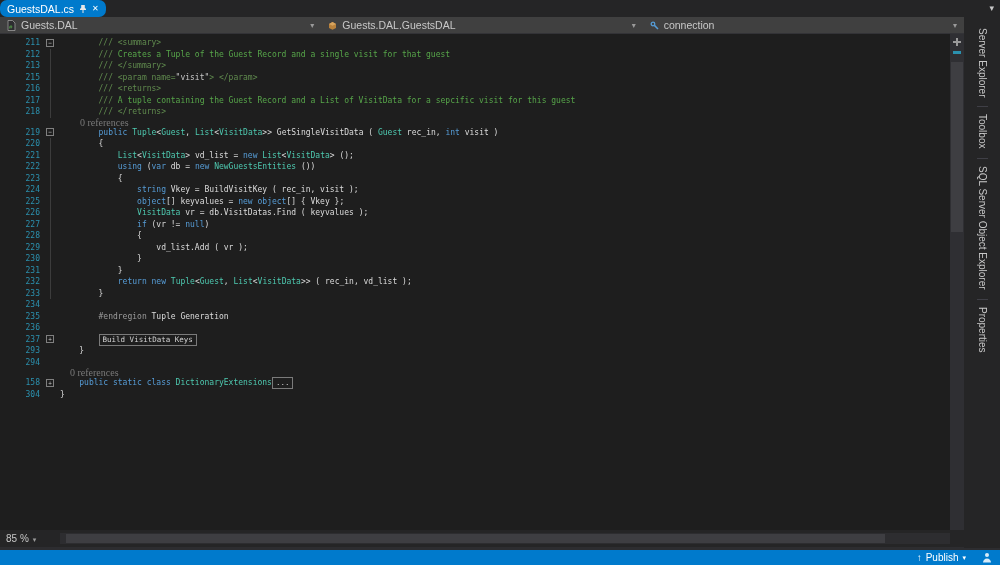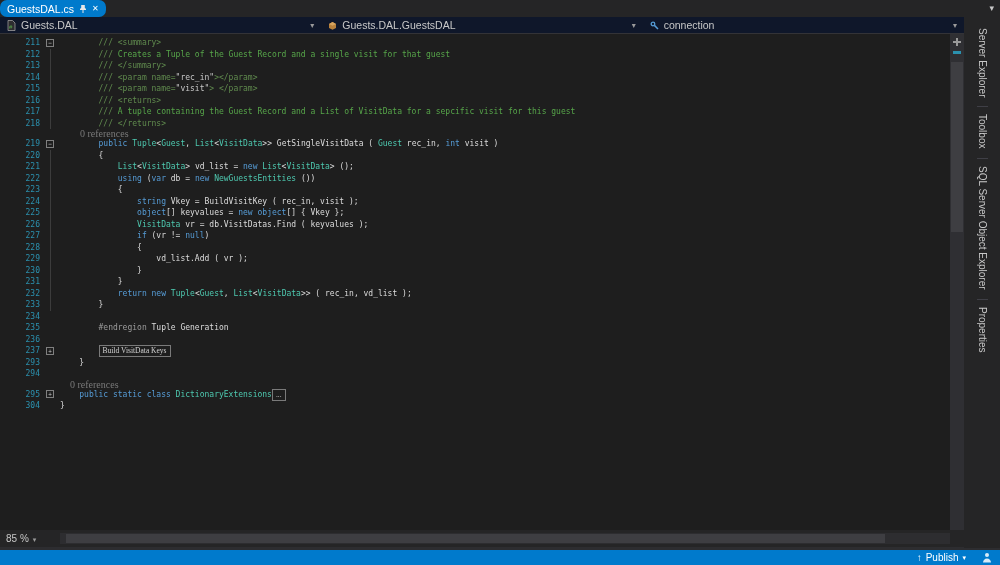--- a/index.html
+++ b/index.html
@@ -7,21 +7,21 @@
         font-family:"Liberation Sans",sans-serif;-webkit-font-smoothing:antialiased;}
 
   
   .tabstrip{position:absolute;top:0;left:0;right:0;height:17px;background:#252526;display:flex;align-items:stretch;}
   .tab{display:flex;align-items:center;gap:5px;padding:0 7px;font-size:10.5px;border-radius:7px;}
   .tab.active{background:#007acc;color:#ffffff;}
   .tab .close{font-size:8px;color:#ffffff;cursor:default;}
   .tab-chevron{position:absolute;right:6px;top:3px;color:#c8c8c8;font-size:9px;}
 
   
-  .navbar{position:absolute;top:17px;left:0;width:964px;height:17px;background:#0f172a;
+  .navbar{position:absolute;top:17px;left:0;width:964px;height:17px;background:#404040;
           display:flex;border-bottom:1px solid #333337;box-sizing:border-box;}
   .nav-dd{flex:1;display:flex;align-items:center;gap:5px;padding:0 7px;font-size:10.5px;color:#c8c8c8;min-width:0;}
   .nav-dd .dd{margin-left:auto;font-size:8px;color:#9a9a9a;}
   .nav-dd .lbl{white-space:nowrap;overflow:hidden;text-overflow:ellipsis;}
   .ic{display:inline-flex;align-items:center;flex:none;}
 
   
   .editor{position:absolute;top:34px;left:0;width:950px;height:496px;background:#1e1e1e;
           overflow:hidden;padding-top:3px;box-sizing:border-box;}
   .line{display:flex;height:11.5px;line-height:11.5px;font-family:"DejaVu Sans Mono",monospace;font-size:8px;}
@@ -29,21 +29,21 @@
   .lineno{width:40px;text-align:right;color:#2b91af;flex:none;}
   .fold{width:20px;flex:none;display:flex;align-items:center;justify-content:center;}
   .foldbox{display:block;width:8px;height:8px;box-sizing:border-box;border:1px solid #808080;background:#1e1e1e;
            color:#c8c8c8;font-size:6px;line-height:5.5px;text-align:center;}
   .foldline{width:1px;height:11.5px;background:#3c3c3c;}
   .codetext{white-space:pre;}
   .lens{font-size:10px;color:#7a7a7a;font-family:Liberation Serif, serif;}
   .tok-c{color:#57a64a}.tok-ct{color:#608b4e}.tok-cs{color:#c8c8c8}
   .tok-k{color:#569cd6}.tok-t{color:#4ec9b0}.tok-p{color:#dcdcdc}.tok-d{color:#9b9b9b}
   .tok-box{display:inline-block;color:#d4d4d4;border:1px solid #7a7a7a;padding:0 3px;height:10px;
-           line-height:9px;font-size:7.5px;vertical-align:top;font-family:Liberation Serif, serif;}
+           line-height:9px;font-size:7.5px;vertical-align:top;}
 
   
   .vscroll{position:absolute;top:34px;left:950px;width:14px;height:496px;background:#2f2f33;}
   .vplus{position:absolute;top:4px;left:3px;width:8px;height:8px;}
   .vplus::before{content:"";position:absolute;left:3px;top:0;width:2px;height:8px;background:#9a9a9a;}
   .vplus::after{content:"";position:absolute;left:0;top:3px;width:8px;height:2px;background:#9a9a9a;}
   .vmark{position:absolute;left:3px;width:8px;height:3px;background:#2b91af;top:17px;}
   .vthumb{position:absolute;left:1px;top:28px;width:12px;height:170px;background:#3e3e42;}
 
   
@@ -138,27 +138,20 @@
           <span class="codetext"><span class="tok-ct">        /// </span><span class="tok-c">Creates a Tuple of the Guest Record and a single visit for that guest</span></span>
         </div>
         <div class="line">
           <span class="lineno">213</span>
           <span class="fold">
             <span class="foldline"></span>
           </span>
           <span class="codetext"><span class="tok-ct">        /// &lt;/summary&gt;</span></span>
         </div>
         <div class="line">
-          <span class="lineno">214</span>
-          <span class="fold">
-            <span class="foldline"></span>
-          </span>
-          <span class="codetext"><span class="tok-ct">        /// &lt;param name=</span><span class="tok-cs">"rec_in"</span><span class="tok-ct">&gt;&lt;/param&gt;</span></span>
-        </div>
-        <div class="line">
           <span class="lineno">215</span>
           <span class="fold">
             <span class="foldline"></span>
           </span>
           <span class="codetext"><span class="tok-ct">        /// &lt;param name=</span><span class="tok-cs">"visit"</span><span class="tok-ct">&gt; &lt;/param&gt;</span></span>
         </div>
         <div class="line">
           <span class="lineno">216</span>
           <span class="fold">
             <span class="foldline"></span>
@@ -320,21 +313,21 @@
           <span class="lineno">294</span>
           <span class="fold"></span>
           <span class="codetext"></span>
         </div>
         <div class="line lens-row">
           <span class="lineno"></span>
           <span class="fold"></span>
           <span class="codetext lens">    0 references</span>
         </div>
         <div class="line">
-          <span class="lineno">295</span>
+          <span class="lineno">158</span>
           <span class="fold">
             <span class="foldbox">+</span>
           </span>
           <span class="codetext"><span class="tok-k">    public static class </span><span class="tok-t">DictionaryExtensions</span><span class="tok-box">...</span></span>
         </div>
         <div class="line">
           <span class="lineno">304</span>
           <span class="fold"></span>
           <span class="codetext"><span class="tok-p">}</span></span>
         </div>

